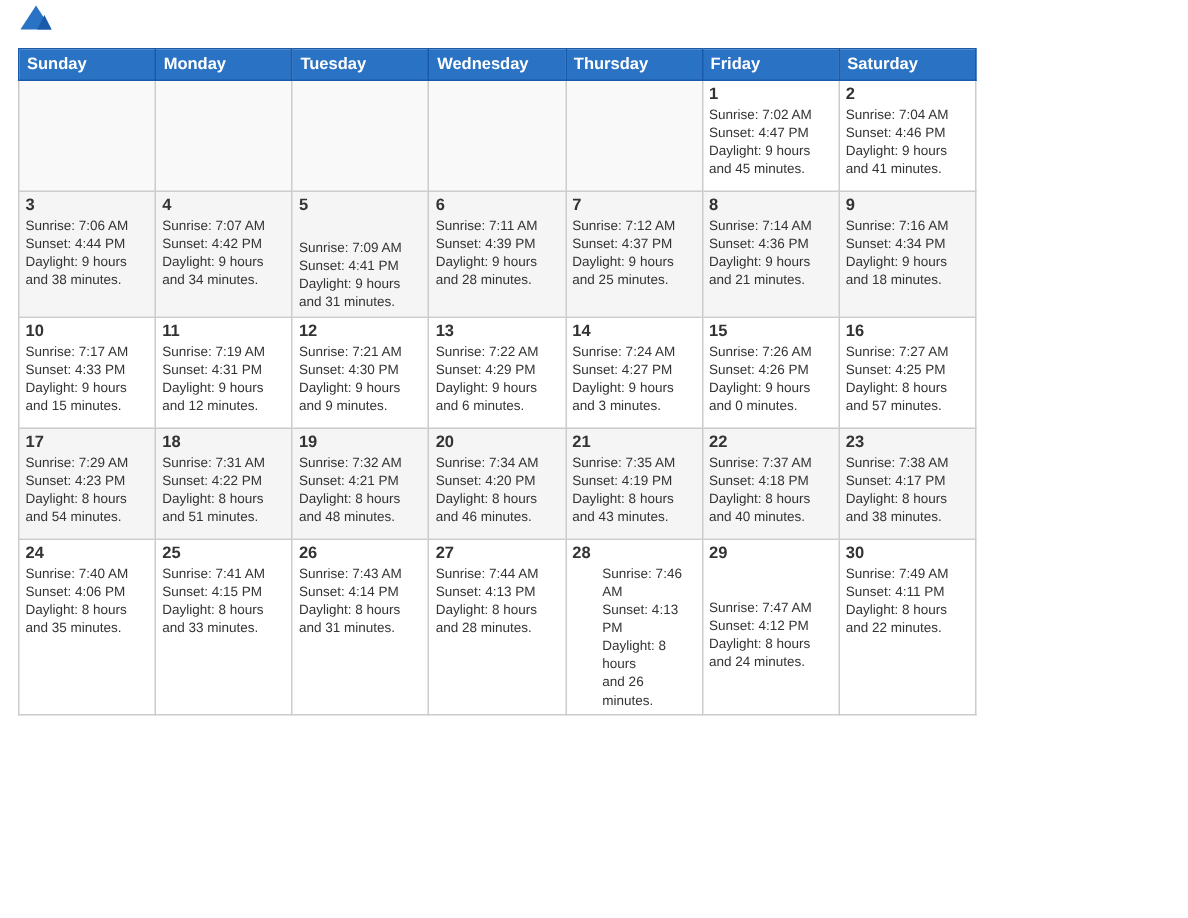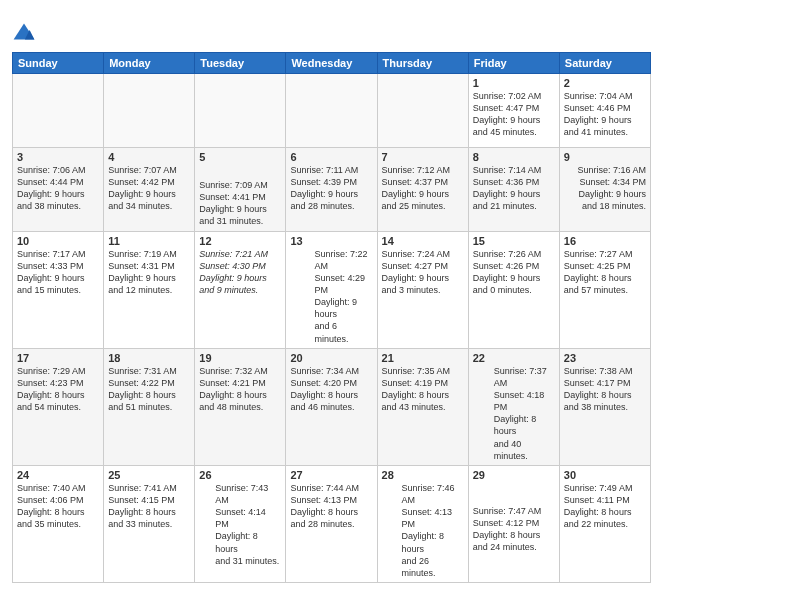--- a/index.html
+++ b/index.html
@@ -5,21 +5,21 @@
     * { box-sizing: border-box; margin: 0; padding: 0; }
     body {
       font-family: Arial, sans-serif;
       background: #fff;
       width: 792px;
       height: 612px;
       overflow: hidden;
     }
     .container {
       width: 663px;
-      padding: 22px 12px 6px 12px;
+      padding: 2px 12px 6px 12px;
     }
     .header-row {
       display: flex;
       justify-content: space-between;
       align-items: flex-start;
       margin-bottom: 6px;
     }
     .logo {
       display: flex;
       align-items: center;
@@ -191,21 +191,21 @@
           </td>
           <td>
             <span class="day-num">8</span>
             <div class="day-info" style="white-space: pre-line;">Sunrise: 7:14 AM
 Sunset: 4:36 PM
 Daylight: 9 hours
 and 21 minutes.</div>
           </td>
           <td>
             <span class="day-num">9</span>
-            <div class="day-info" style="white-space: pre-line; text-align: right;">Sunrise: 7:16 AM
+            <div class="day-info" style="white-space: pre-line;">Sunrise: 7:16 AM
 Sunset: 4:34 PM
 Daylight: 9 hours
 and 18 minutes.</div>
           </td>
         </tr>
         <tr>
           <td>
             <span class="day-num">10</span>
             <div class="day-info" style="white-space: pre-line;">Sunrise: 7:17 AM
 Sunset: 4:33 PM
@@ -214,28 +214,28 @@
           </td>
           <td>
             <span class="day-num">11</span>
             <div class="day-info" style="white-space: pre-line;">Sunrise: 7:19 AM
 Sunset: 4:31 PM
 Daylight: 9 hours
 and 12 minutes.</div>
           </td>
           <td>
             <span class="day-num">12</span>
-            <div class="day-info" style="white-space: pre-line; font-style: italic;">Sunrise: 7:21 AM
+            <div class="day-info" style="white-space: pre-line;">Sunrise: 7:21 AM
 Sunset: 4:30 PM
 Daylight: 9 hours
 and 9 minutes.</div>
           </td>
           <td>
             <span class="day-num">13</span>
-            <div class="day-info" style="white-space: pre-line; margin-left: 24px;">Sunrise: 7:22 AM
+            <div class="day-info" style="white-space: pre-line;">Sunrise: 7:22 AM
 Sunset: 4:29 PM
 Daylight: 9 hours
 and 6 minutes.</div>
           </td>
           <td>
             <span class="day-num">14</span>
             <div class="day-info" style="white-space: pre-line;">Sunrise: 7:24 AM
 Sunset: 4:27 PM
 Daylight: 9 hours
 and 3 minutes.</div>
@@ -286,21 +286,21 @@
           </td>
           <td>
             <span class="day-num">21</span>
             <div class="day-info" style="white-space: pre-line;">Sunrise: 7:35 AM
 Sunset: 4:19 PM
 Daylight: 8 hours
 and 43 minutes.</div>
           </td>
           <td>
             <span class="day-num">22</span>
-            <div class="day-info" style="white-space: pre-line; margin-left: 21px;">Sunrise: 7:37 AM
+            <div class="day-info" style="white-space: pre-line;">Sunrise: 7:37 AM
 Sunset: 4:18 PM
 Daylight: 8 hours
 and 40 minutes.</div>
           </td>
           <td>
             <span class="day-num">23</span>
             <div class="day-info" style="white-space: pre-line;">Sunrise: 7:38 AM
 Sunset: 4:17 PM
 Daylight: 8 hours
 and 38 minutes.</div>
@@ -316,21 +316,21 @@
           </td>
           <td>
             <span class="day-num">25</span>
             <div class="day-info" style="white-space: pre-line;">Sunrise: 7:41 AM
 Sunset: 4:15 PM
 Daylight: 8 hours
 and 33 minutes.</div>
           </td>
           <td>
             <span class="day-num">26</span>
-            <div class="day-info" style="white-space: pre-line; margin-left: 16px;">Sunrise: 7:43 AM
+            <div class="day-info" style="white-space: pre-line;">Sunrise: 7:43 AM
 Sunset: 4:14 PM
 Daylight: 8 hours
 and 31 minutes.</div>
           </td>
           <td>
             <span class="day-num">27</span>
             <div class="day-info" style="white-space: pre-line;">Sunrise: 7:44 AM
 Sunset: 4:13 PM
 Daylight: 8 hours
 and 28 minutes.</div>

